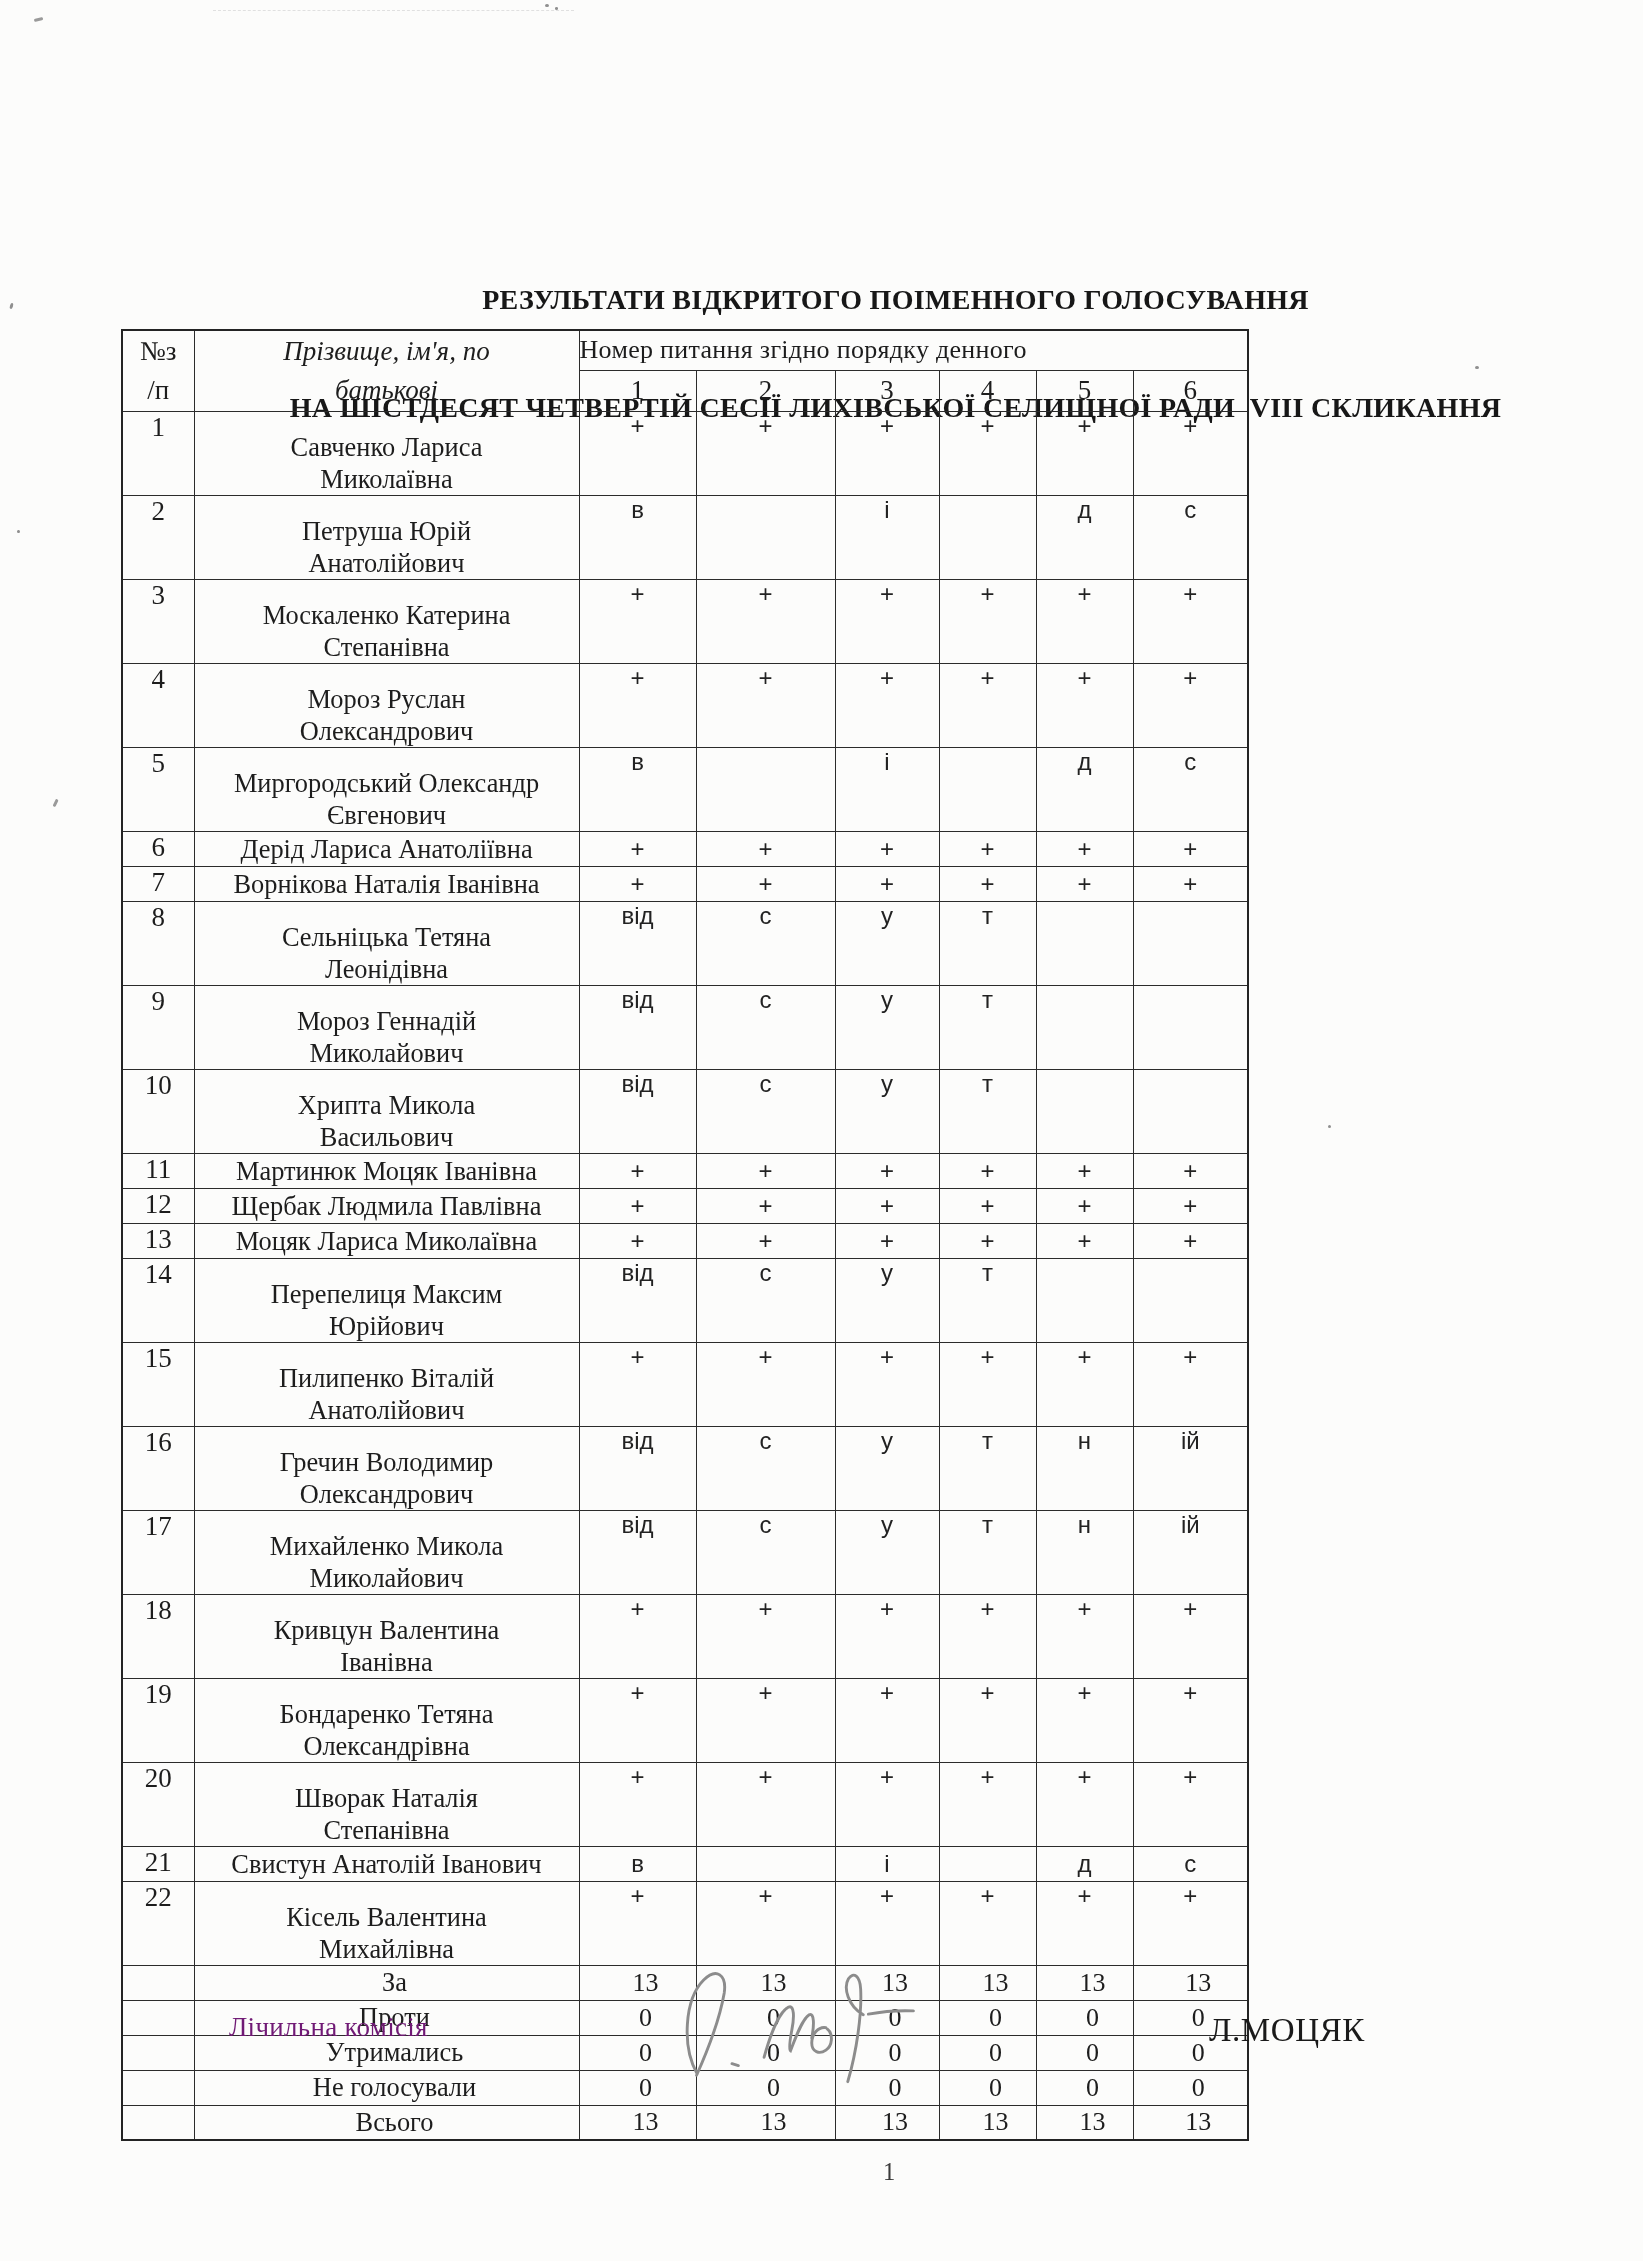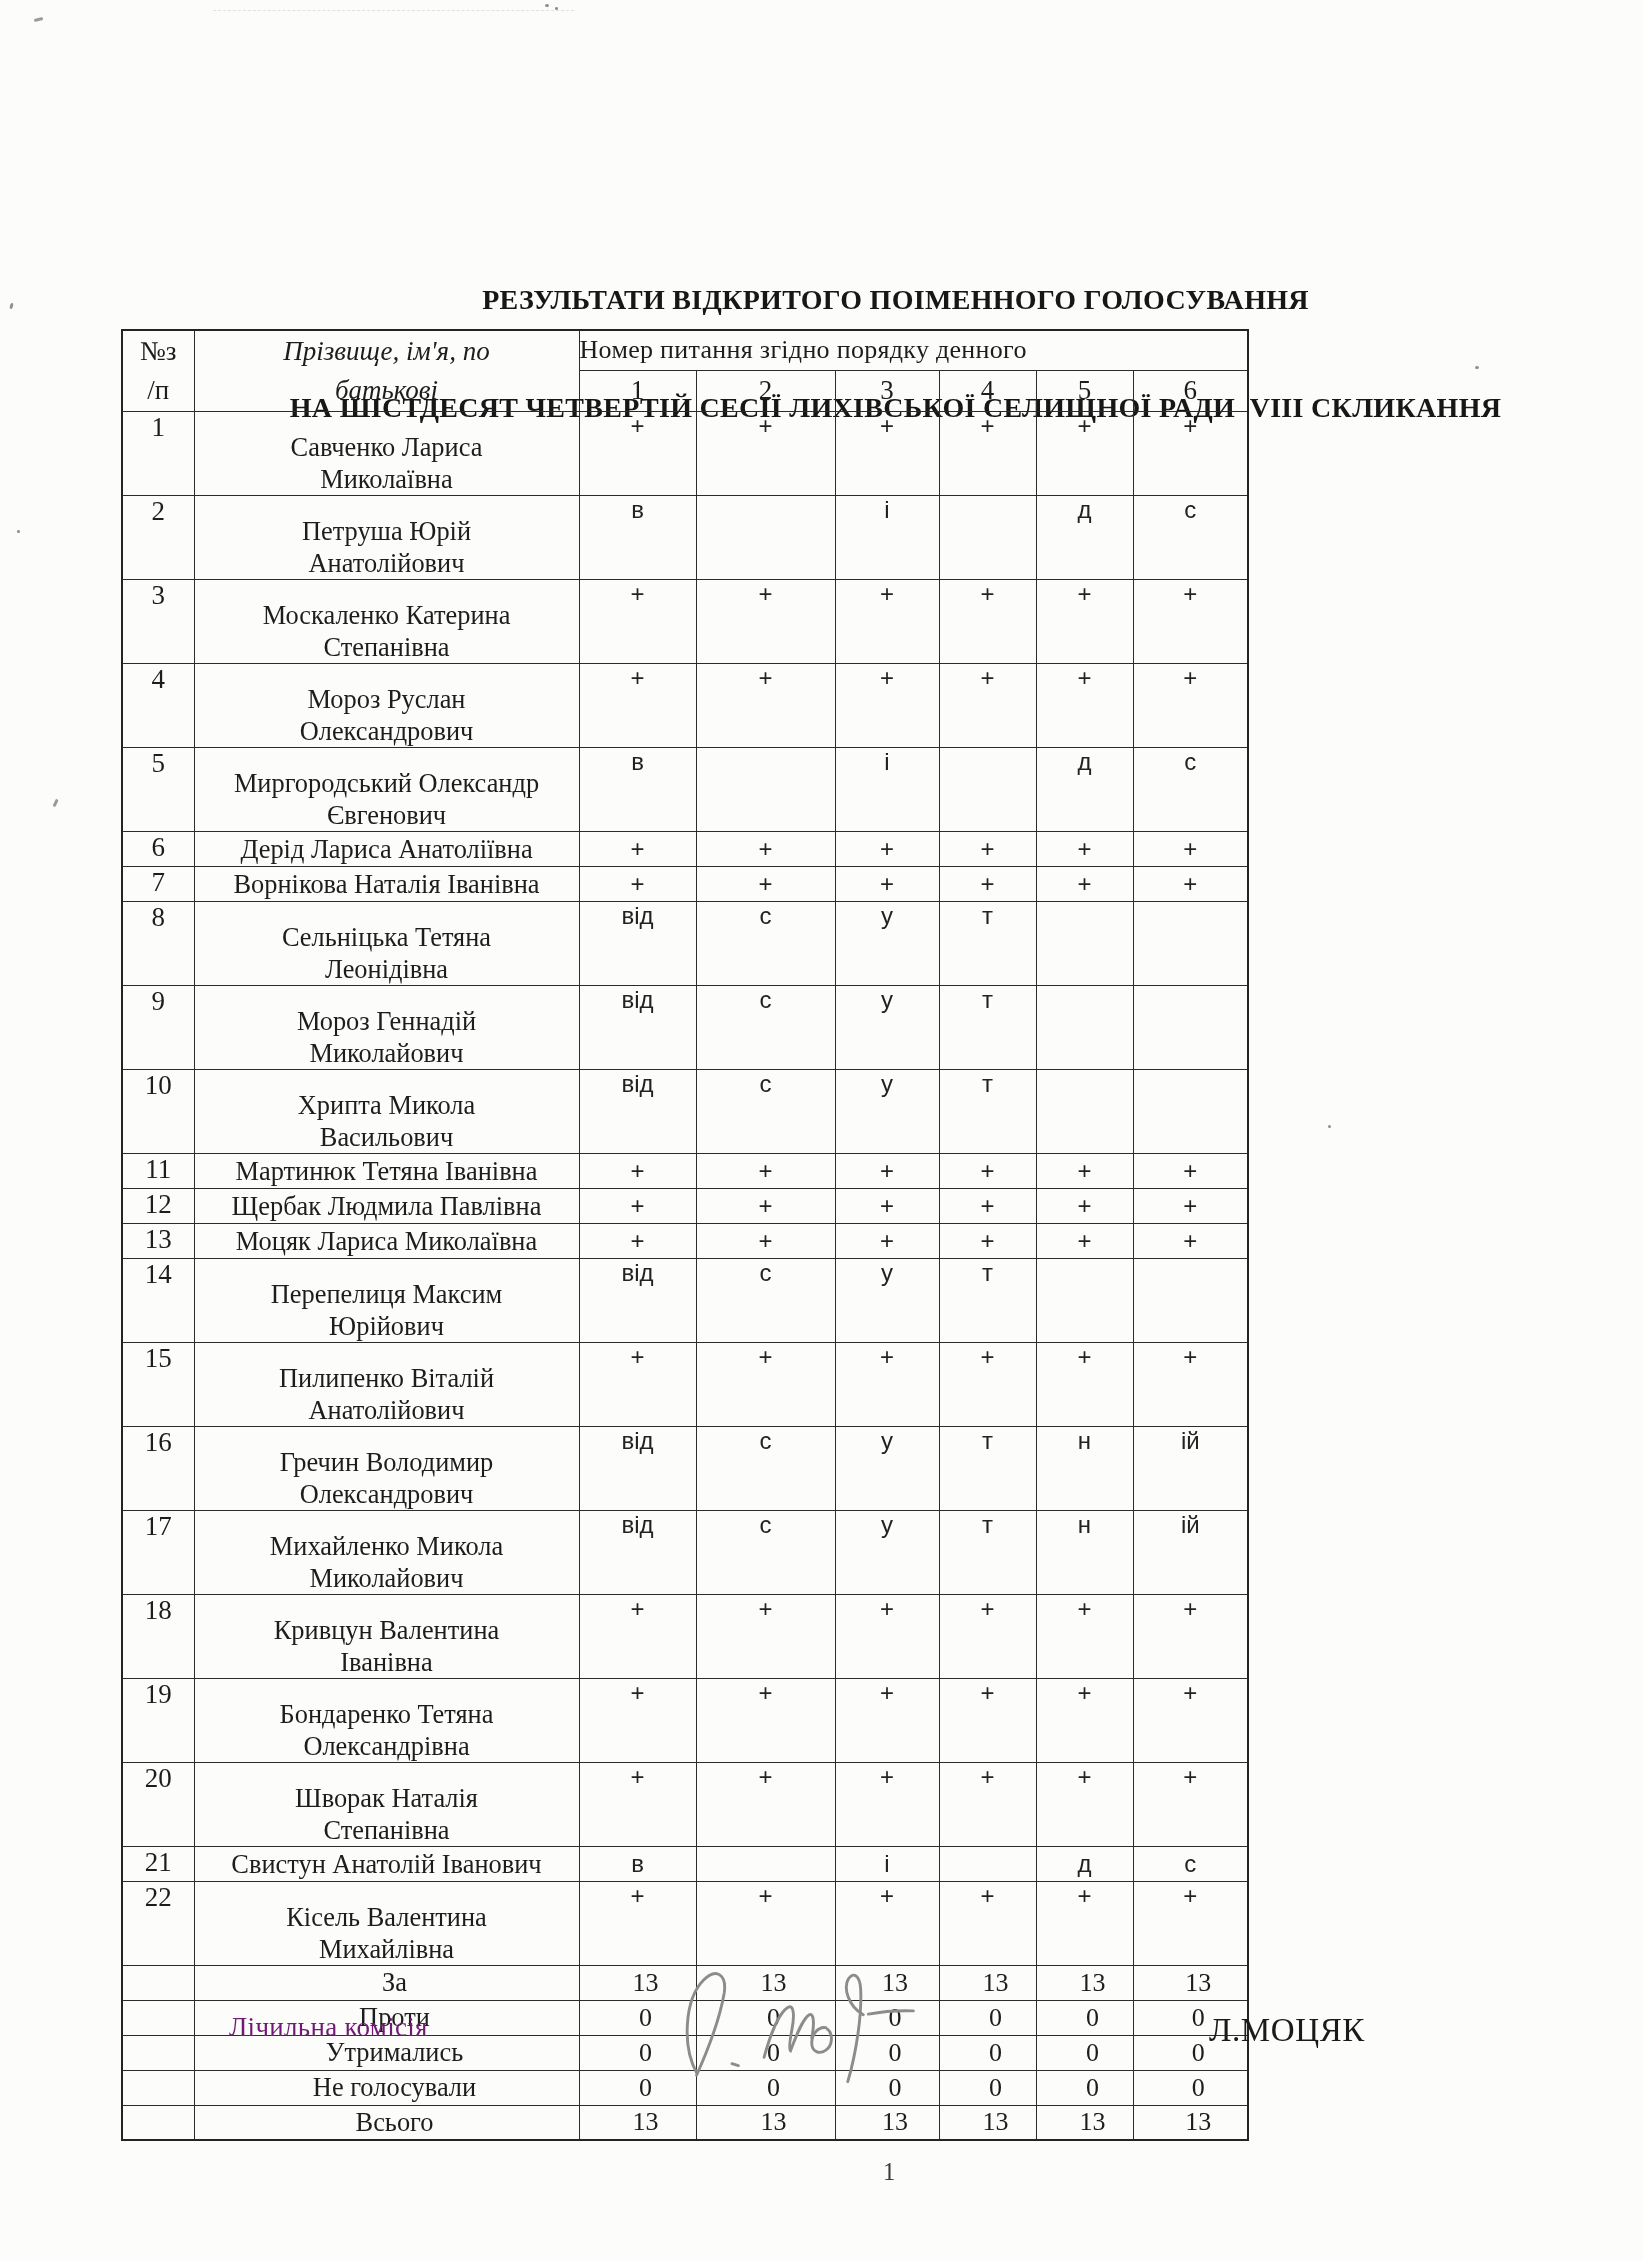--- a/index.html
+++ b/index.html
@@ -266,21 +266,21 @@
           <td class="vote-cell">від</td>
           <td class="vote-cell">с</td>
           <td class="vote-cell">у</td>
           <td class="vote-cell">т</td>
           <td class="vote-cell"></td>
           <td class="vote-cell"></td>
         </tr>
         <tr class="short">
           <td class="num-cell">11</td>
           <td class="name-cell">
-            <div class="nline">Мартинюк Тетяна Іванівна</div>
+            <div class="nline">Мартинюк Моцяк Іванівна</div>
           </td>
           <td class="vote-cell">+</td>
           <td class="vote-cell">+</td>
           <td class="vote-cell">+</td>
           <td class="vote-cell">+</td>
           <td class="vote-cell">+</td>
           <td class="vote-cell">+</td>
         </tr>
         <tr class="short">
           <td class="num-cell">12</td>

